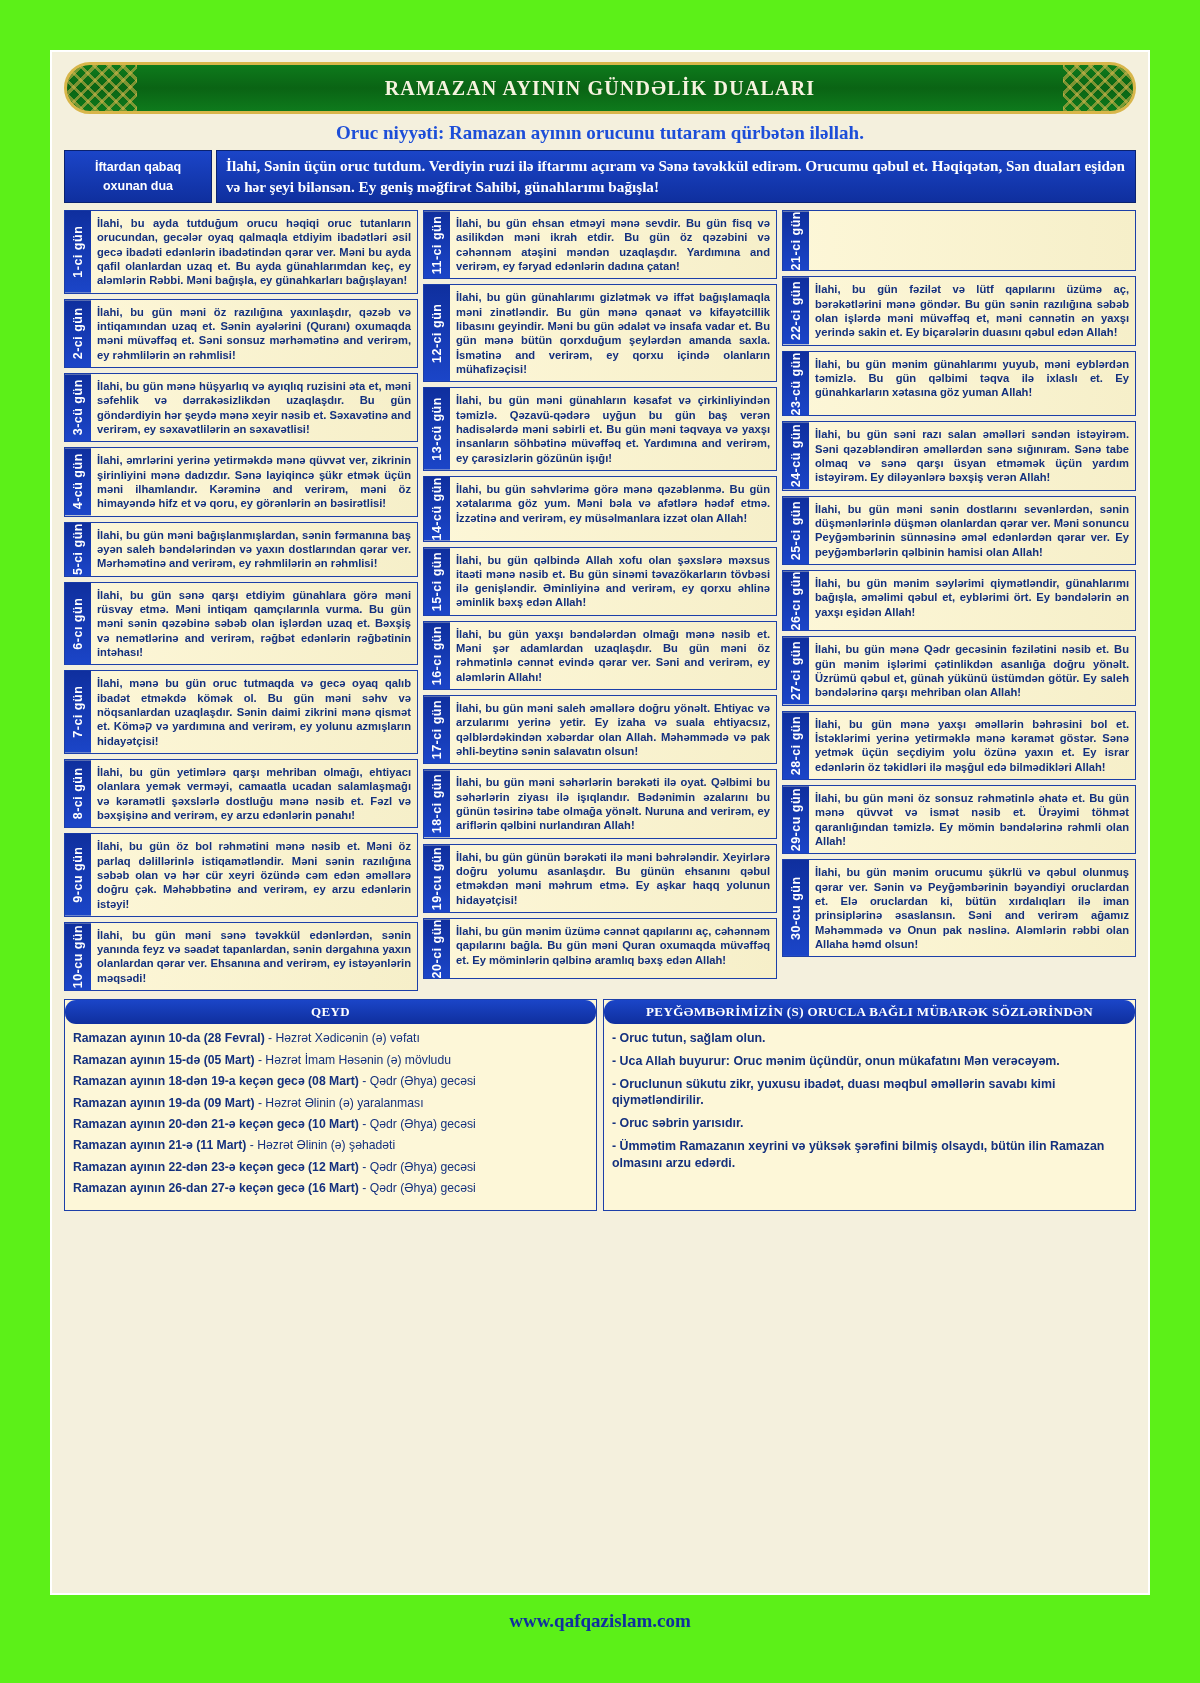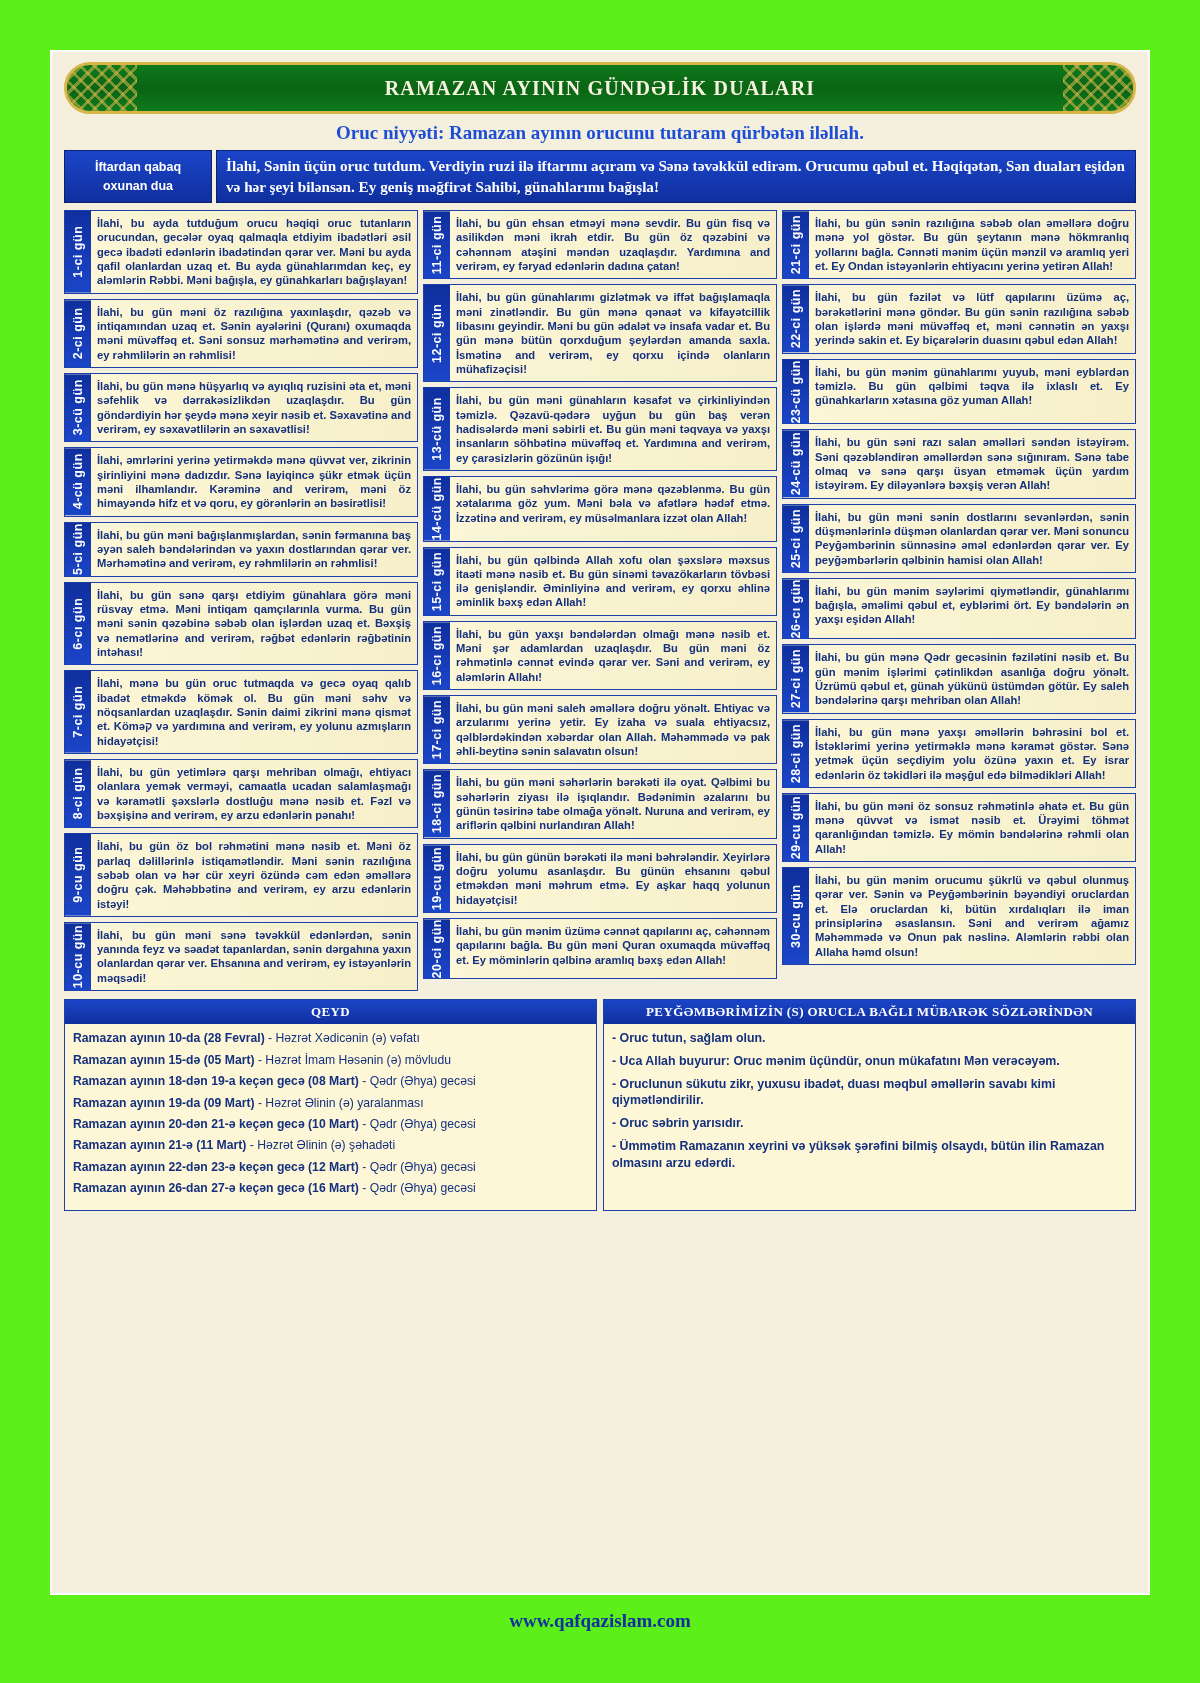--- a/index.html
+++ b/index.html
@@ -119,20 +119,21 @@
     gap:6px;
     margin-top:8px;
   }
   .panel { flex:1; border:1px solid #1c3fa8; background:#fdf7d8; }
   .panel-head {
     background:linear-gradient(to bottom,#1b45c8,#0f2f9e);
     color:#fff; text-align:center; font-weight:bold; font-size:13px;
     padding:4px 2px;
     font-family:"Liberation Serif", serif;
     letter-spacing:.4px;
+    border-radius:11px;
   }
   .panel-body { padding:6px 8px 8px 8px; }
   .note-line {
     font-size:12.2px; color:#14307e; font-weight:bold;
     line-height:1.35; margin-bottom:5px;
   }
   .note-line .em { color:#14307e; }
   .note-line .sub { font-weight:normal; color:#14307e; }
   .saying {
     font-size:12.4px; color:#14307e; font-weight:bold;
@@ -250,21 +251,20 @@
         </div>
       <div class="day">
           <div class="day-num">20-ci gün</div>
           <div class="day-text">İlahi, bu gün mənim üzümə cənnət qapılarını aç, cəhənnəm qapılarını bağla. Bu gün məni Quran oxumaqda müvəffəq et. Ey möminlərin qəlbinə aramlıq bəxş edən Allah!</div>
         </div>
     </div>
 
     <div class="col">
       <div class="day">
           <div class="day-num">21-ci gün</div>
-          <div class="day-text">İlahi, bu gün sənin razılığına səbəb olan əməllərə doğru mənə yol göstər. Bu gün şeytanın mənə hökmranlıq yollarını bağla. Cənnəti mənim üçün mənzil və aramlıq yeri et. Ey Ondan istəyənlərin ehtiyacını yerinə yetirən Allah!</div>
         </div>
       <div class="day">
           <div class="day-num">22-ci gün</div>
           <div class="day-text">İlahi, bu gün fəzilət və lütf qapılarını üzümə aç, bərəkətlərini mənə göndər. Bu gün sənin razılığına səbəb olan işlərdə məni müvəffəq et, məni cənnətin ən yaxşı yerində sakin et. Ey biçarələrin duasını qəbul edən Allah!</div>
         </div>
       <div class="day">
           <div class="day-num">23-cü gün</div>
           <div class="day-text">İlahi, bu gün mənim günahlarımı yuyub, məni eyblərdən təmizlə. Bu gün qəlbimi təqva ilə ixlaslı et. Ey günahkarların xətasına göz yuman Allah!</div>
         </div>
       <div class="day">

